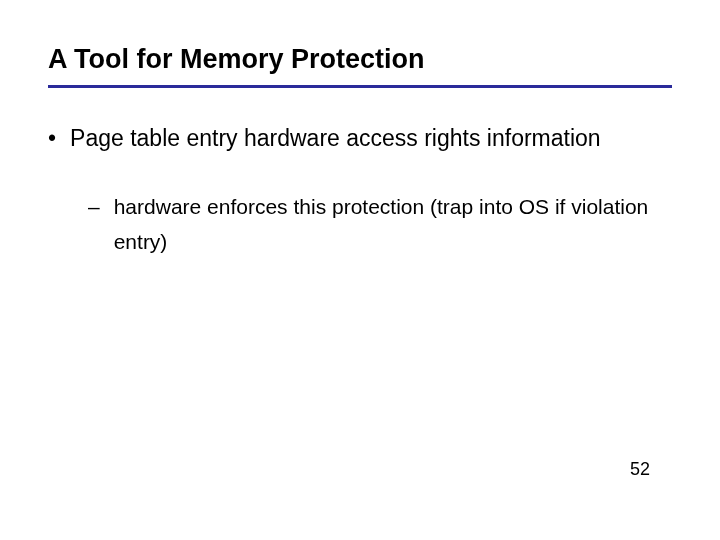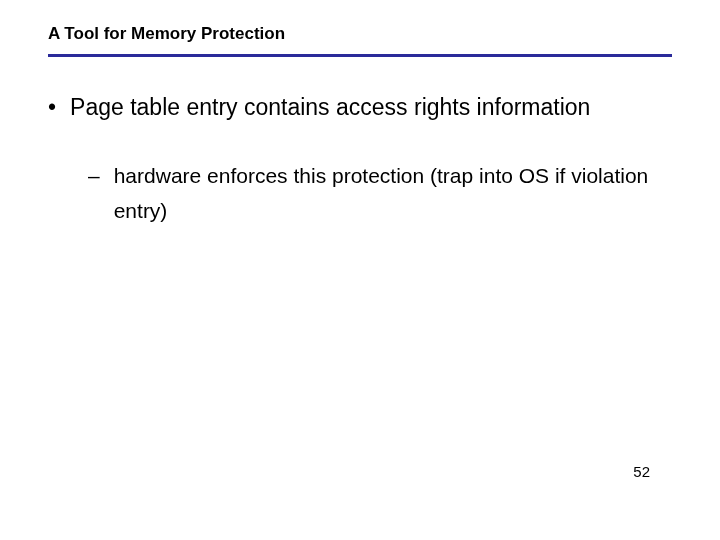--- a/index.html
+++ b/index.html
@@ -12,23 +12,24 @@
       height: 540px;
       background: #ffffff;
       font-family: "Comic Sans MS", "Trebuchet MS", sans-serif;
       color: #000000;
       position: relative;
     }
     .slide {
       padding: 24px 48px 0 48px;
     }
     .title {
-      font-size: 17px;
+      font-size: 27px;
       font-weight: bold;
       margin-bottom: 10px;
+      margin-top: 20px;
     }
     .title-underline {
       border-bottom: 3px solid #2a2a9a;
       margin-bottom: 32px;
     }
     .bullet-level-1 {
       display: flex;
       margin-bottom: 32px;
       font-size: 23px;
       line-height: 1.6;
@@ -50,33 +51,33 @@
       margin-right: 14px;
       flex-shrink: 0;
     }
     .bullet-level-2 .text {
       flex: 1;
     }
     .page-number {
       position: absolute;
       bottom: 60px;
       right: 70px;
-      font-size: 15px;
+      font-size: 18px;
     }
   </style>
 </head>
 <body>
 
 <div class="slide">
   <div class="title">A Tool for Memory Protection</div>
   <div class="title-underline"></div>
 
   <div class="bullet-level-1">
     <span class="marker">•</span>
-    <span class="text">Page table entry contains access rights information</span>
+    <span class="text">Page table entry hardware access rights information</span>
   </div>
 
   <div class="bullet-level-2">
     <span class="marker">–</span>
     <span class="text">hardware enforces this protection (trap into OS if violation entry)</span>
   </div>
 </div>
 
 <div class="page-number">52</div>
 

